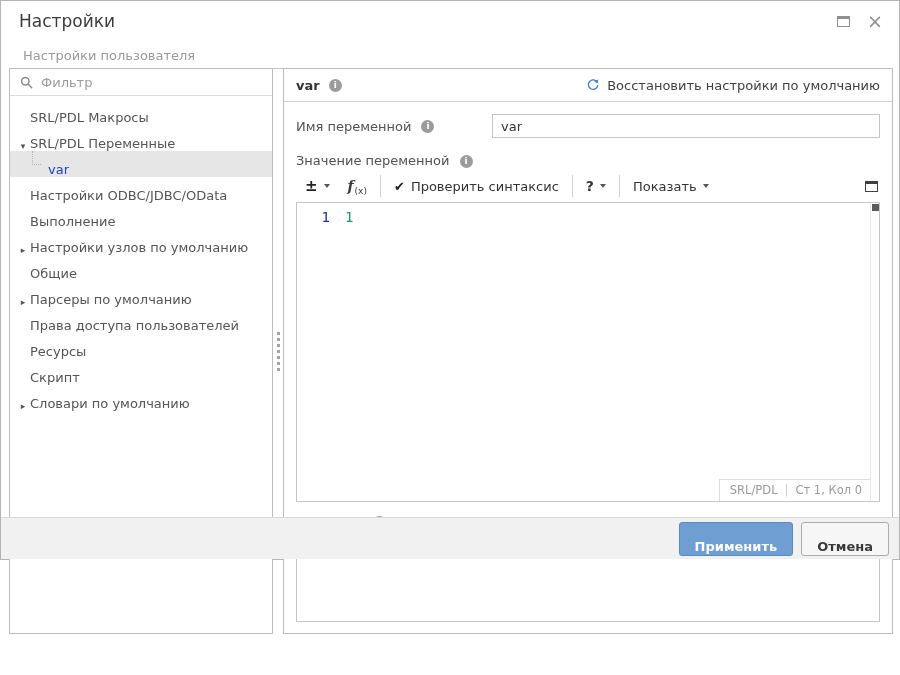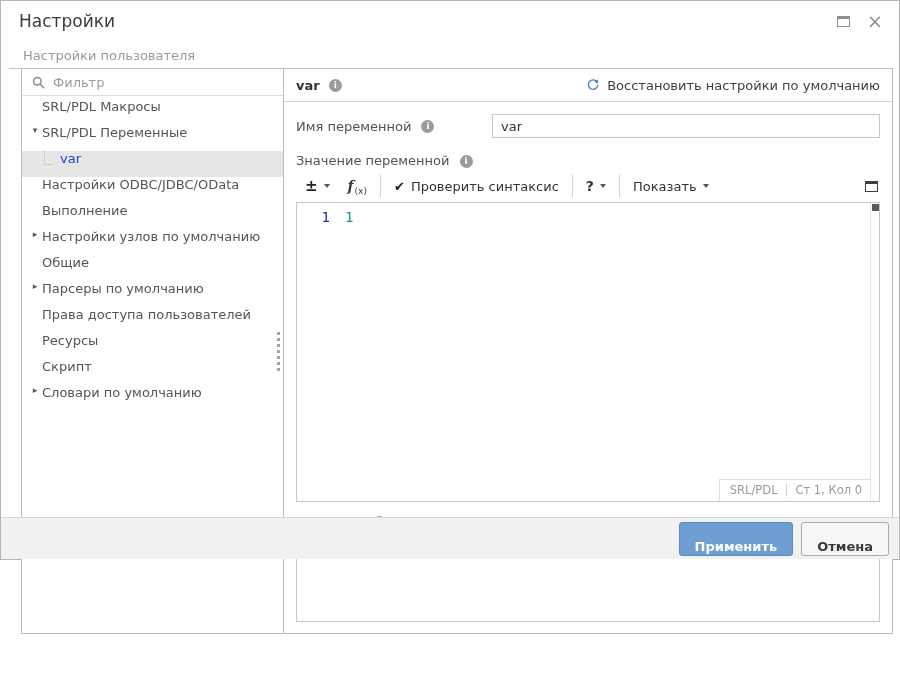--- a/index.html
+++ b/index.html
@@ -15,26 +15,26 @@
   .win-controls { position:absolute; right:16px; top:14px; display:flex; align-items:center; gap:17px; }
   .win-max { width:13px; height:11px; border:1px solid #8f8f8f; border-top-width:3px; cursor:pointer; }
   .win-close { font-size:19px; line-height:12px; color:#8f8f8f; cursor:pointer; font-weight:400; }
 
   
   .tabstrip { position:absolute; left:8px; right:8px; top:44px; height:24px; display:flex; align-items:flex-end; border-bottom:1px solid #c6c6c6; }
   .tab { padding:4px 13px 4px 13px; font-size:13px; color:#9a9a9a; cursor:pointer; white-space:nowrap; border:1px solid transparent; }
   .tab.active { background:#fff; color:#333; border:1px solid #b9b9b9; border-top:3px solid #5b9bd5; border-bottom:1px solid #fff; margin-bottom:-1px; padding-top:2px; cursor:default; }
 
   
-  .sidebar { position:absolute; left:20px; top:67px; width:264px; height:566px; border:1px solid #bdbdbd; background:#fff; overflow:hidden; }
+  .sidebar { position:absolute; left:8px; top:67px; width:264px; height:566px; border:1px solid #bdbdbd; background:#fff; overflow:hidden; }
   .filter-row { height:27px; display:flex; align-items:center; gap:8px; padding:0 10px; border-bottom:1px solid #dcdcdc; }
   .filter-row input { border:none; outline:none; flex:1; font-size:13px; font-family:inherit; color:#444; }
   .filter-row input::placeholder { color:#9c9c9c; }
   .tree { padding-top:3px; }
-  .tree-row { position:relative; height:26px; display:flex; align-items:flex-start; color:#555; cursor:pointer; padding-left:6px; }
+  .tree-row { position:relative; height:26px; display:flex; align-items:flex-end; color:#555; cursor:pointer; padding-left:6px; }
   .tree-row .chevron { width:14px; text-align:center; font-size:9px; color:#555; flex:none; }
   .tree-row.selected { background:#e6e6e6; color:#2440c8; }
   .tree-row .connector { position:relative; width:12px; align-self:stretch; margin-right:6px; flex:none; }
   .tree-row .connector::before { content:""; position:absolute; left:2px; top:0; width:8px; height:13px; border-left:1px dotted #b5b5b5; border-bottom:1px dotted #b5b5b5; }
   .tree-label { white-space:nowrap; }
 
   
   .splitter { position:absolute; left:272px; top:67px; width:10px; height:566px; display:flex; flex-direction:column; justify-content:center; align-items:center; gap:3px; cursor:col-resize; }
   .splitter i { width:3px; height:3px; background:#a3a3a3; display:block; }
 

